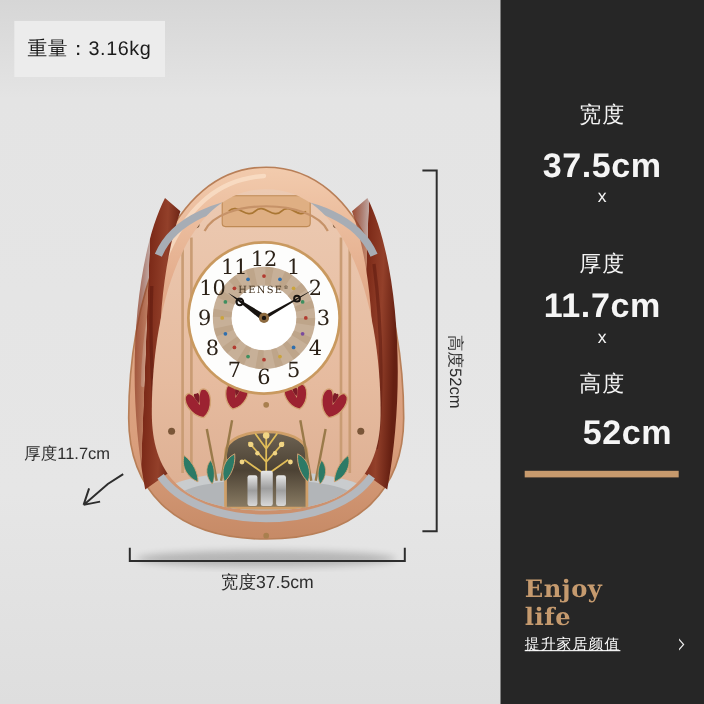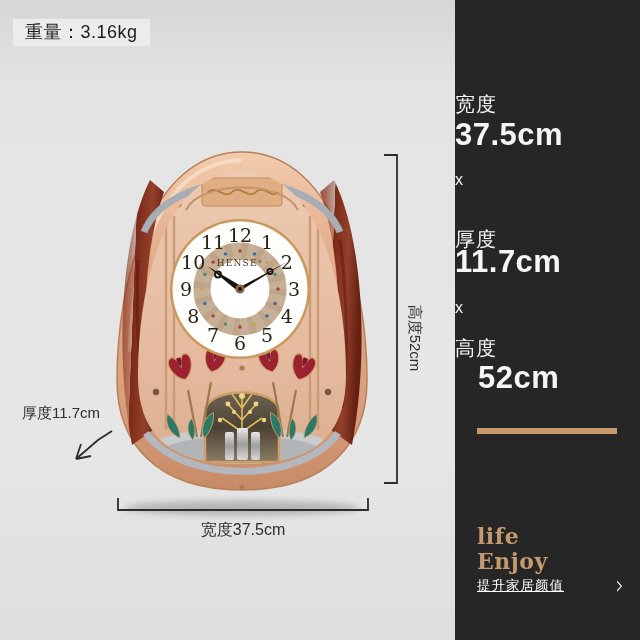--- a/index.html
+++ b/index.html
@@ -4,35 +4,35 @@
 <style>
   html,body{margin:0;padding:0;background:#888;}
   .stage{
     position:relative;width:640px;height:640px;overflow:hidden;
     font-family:"Liberation Sans",sans-serif;
     background:linear-gradient(180deg,#d6d6d6 0%,#e4e4e4 14%,#e6e6e6 70%,#dedede 100%);
   }
   
   .weight-badge{
     position:absolute;left:13px;top:19px;height:27px;line-height:27px;
-    padding:0 12px;background:#ececec;color:#1b1b1b;font-size:18px;
+    padding:12px 12px;background:#ececec;color:#1b1b1b;font-size:18px;
     letter-spacing:.5px;white-space:nowrap;
   }
   .clock-svg{position:absolute;left:90px;top:140px;}
   .dim-svg{position:absolute;left:0;top:0;pointer-events:none;}
   .dim-label{position:absolute;color:#2d2d2d;white-space:nowrap;}
   .dim-height{left:414px;top:338px;font-size:15px;
     transform:translate(-50%,-50%) rotate(90deg);}
   .dim-width{left:243px;top:530px;font-size:16px;transform:translate(-50%,-50%);}
   .dim-depth{left:22px;top:413px;font-size:15px;transform:translateY(-50%);}
   
   .spec-panel{position:absolute;left:455px;top:0;width:185px;height:640px;background:#262626;}
-  .spec-panel .c{position:absolute;left:0;width:100%;color:#f5f5f5;}
+  .spec-panel .c{position:absolute;left:0;width:100%;text-align:center;color:#f5f5f5;}
   .sp-label{font-size:20px;letter-spacing:1px;}
-  .sp-value{font-size:31px;font-weight:700;letter-spacing:.5px;}
+  .sp-value{font-size:31px;font-weight:700;letter-spacing:.5px;margin-top:16px;}
   .sp-x{font-size:16px;color:#e8e8e8;}
   .sp-w-label{top:91px;} .sp-w-value{top:117px;} .sp-x1{top:171px;}
   .sp-d-label{top:212px;margin-top:14px;} .sp-d-value{top:244px;} .sp-x2{top:299px;}
   .sp-h-label{top:335px;} .sp-h-value{top:360px;padding-left:23px;}
   .divider{position:absolute;left:22px;top:428px;width:140px;height:6px;background:#c79a6d;}
   .tagline-en{
     position:absolute;left:22px;top:524px;color:#c59a6e;
     font-family:"DejaVu Serif",serif;font-weight:700;
     font-size:22px;line-height:1.12;letter-spacing:.5px;
   }
@@ -252,22 +252,22 @@
     <div class="c sp-label sp-d-label">厚度</div>
     <div class="c sp-value sp-d-value">11.7cm</div>
     <div class="c sp-x sp-x2">x</div>
 
     <div class="c sp-label sp-h-label">高度</div>
     <div class="c sp-value sp-h-value">52cm</div>
 
     <div class="divider"></div>
 
     <div class="tagline-en">
+      <div>Enjoy</div>
       <div>life</div>
-      <div>Enjoy</div>
     </div>
 
     <div class="tagline-row">
       <span class="tagline-cn">提升家居颜值</span>
       <span class="chevron">›</span>
     </div>
   </div>
 
 </div>
 

